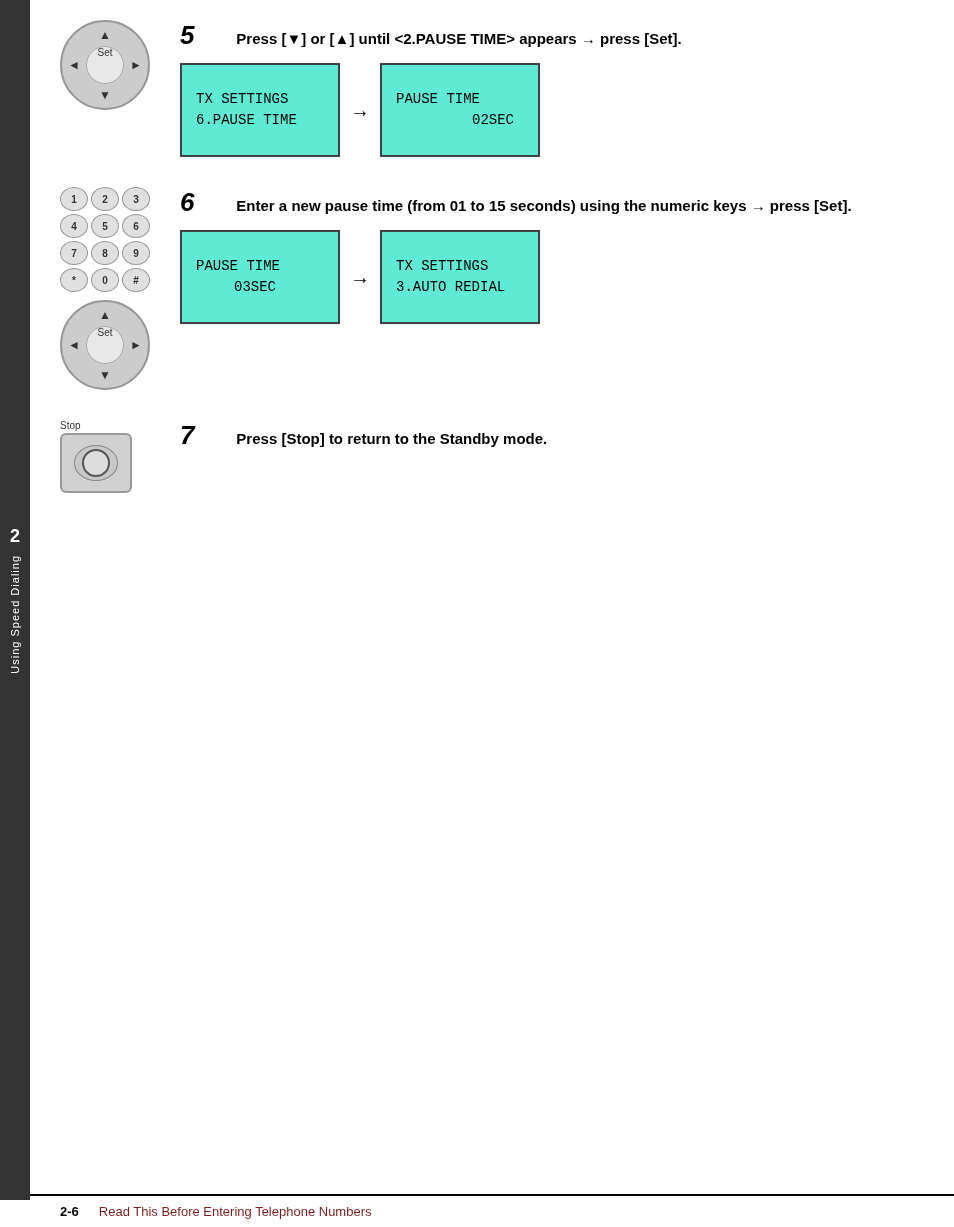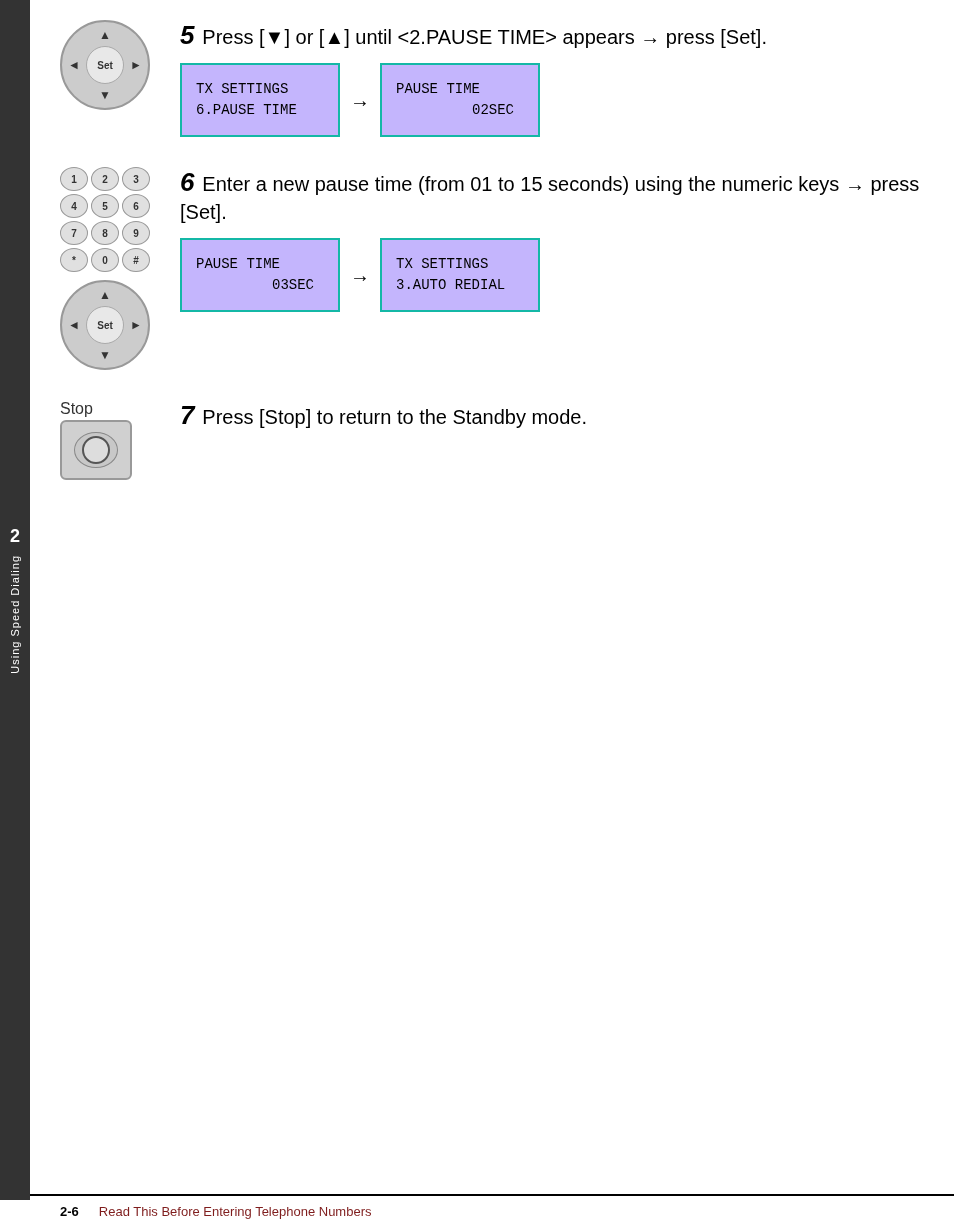--- a/index.html
+++ b/index.html
@@ -67,42 +67,43 @@
     }
 
     .step-number {
       font-size: 26px;
       font-weight: bold;
       font-style: italic;
       margin-right: 4px;
     }
 
     .step-text {
-      font-size: 20px;
-      font-weight: normal;
+      font-size: 15px;
+      font-weight: bold;
       line-height: 1.4;
       display: inline;
+      margin-left: 34px;
     }
 
     .step-header {
       margin-bottom: 12px;
     }
 
     
     .lcd-row {
       display: flex;
       align-items: center;
       gap: 10px;
       margin-top: 10px;
     }
 
     .lcd-box {
-      border: 2px solid #14b8a6;
-      background: #c4b5fd;
-      padding: 14px 14px;
+      border: 2px solid #404040;
+      background: #5eead4;
+      padding: 24px 14px;
       font-family: 'Courier New', monospace;
       font-size: 14px;
       min-width: 160px;
       line-height: 1.5;
     }
 
     .arrow-symbol {
       font-size: 20px;
       color: #000;
     }
@@ -126,24 +127,24 @@
       justify-content: center;
     }
 
     .nav-wheel-inner {
       width: 38px;
       height: 38px;
       border-radius: 50%;
       background: #e8e8e8;
       border: 1.5px solid #aaa;
       display: flex;
-      align-items: center;
+      align-items: flex-start;
       justify-content: center;
       font-size: 10px;
-      font-weight: bold;
+      font-weight: normal;
       color: #333;
       z-index: 2;
     }
 
     .nav-arrow {
       position: absolute;
       font-size: 12px;
       color: #333;
       font-weight: bold;
     }
@@ -178,21 +179,21 @@
     .stop-button-wrap {
       display: flex;
       flex-direction: column;
       align-items: flex-start;
       position: relative;
       width: 90px;
       height: 80px;
     }
 
     .stop-label {
-      font-size: 16px;
+      font-size: 10px;
       color: #333;
       margin-bottom: 2px;
     }
 
     .stop-key {
       width: 72px;
       height: 60px;
       background: #d0d0d0;
       border: 2px solid #999;
       border-radius: 6px;
@@ -321,21 +322,21 @@
     </div>
 
     <div class="step-content">
       <div class="step-header">
         <span class="step-number">6</span>
         <span class="step-text">Enter a new pause time (from 01 to 15 seconds) using the numeric keys → press [Set].</span>
       </div>
       <div class="lcd-row">
         <div class="lcd-box">
           <div>PAUSE TIME</div>
-          <div style="text-align:right; padding-right:10px;">03SEC</div>
+          <div style="text-align:center; padding-right:10px;">03SEC</div>
         </div>
         <span class="arrow-symbol">→</span>
         <div class="lcd-box">
           <div>TX SETTINGS</div>
           <div>3.AUTO REDIAL</div>
         </div>
       </div>
     </div>
   </div>
 

